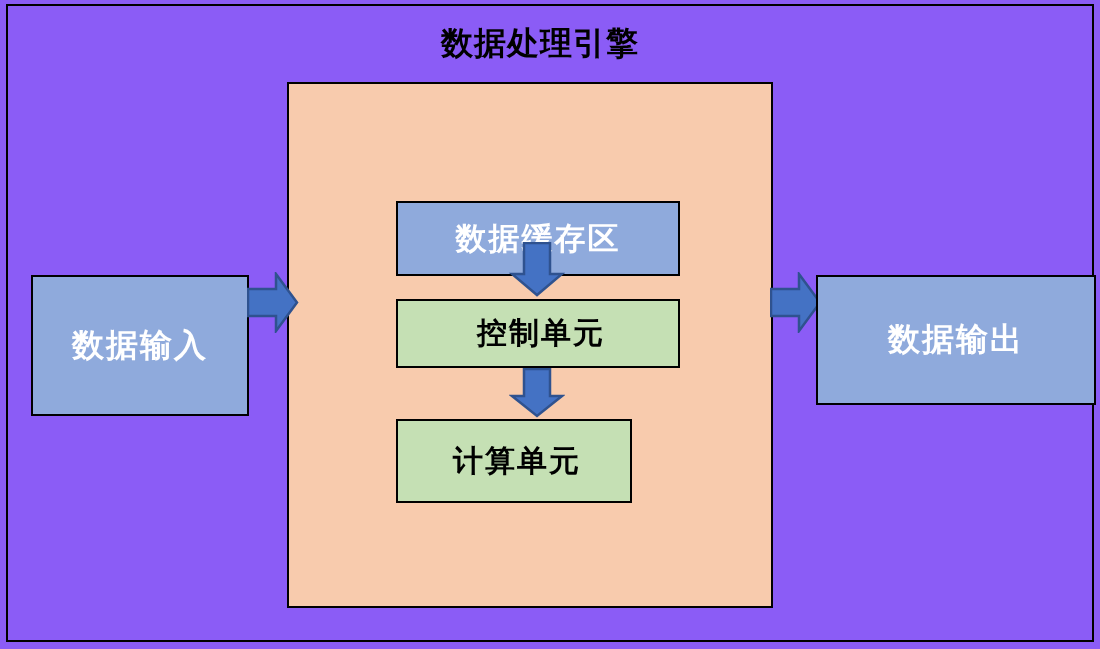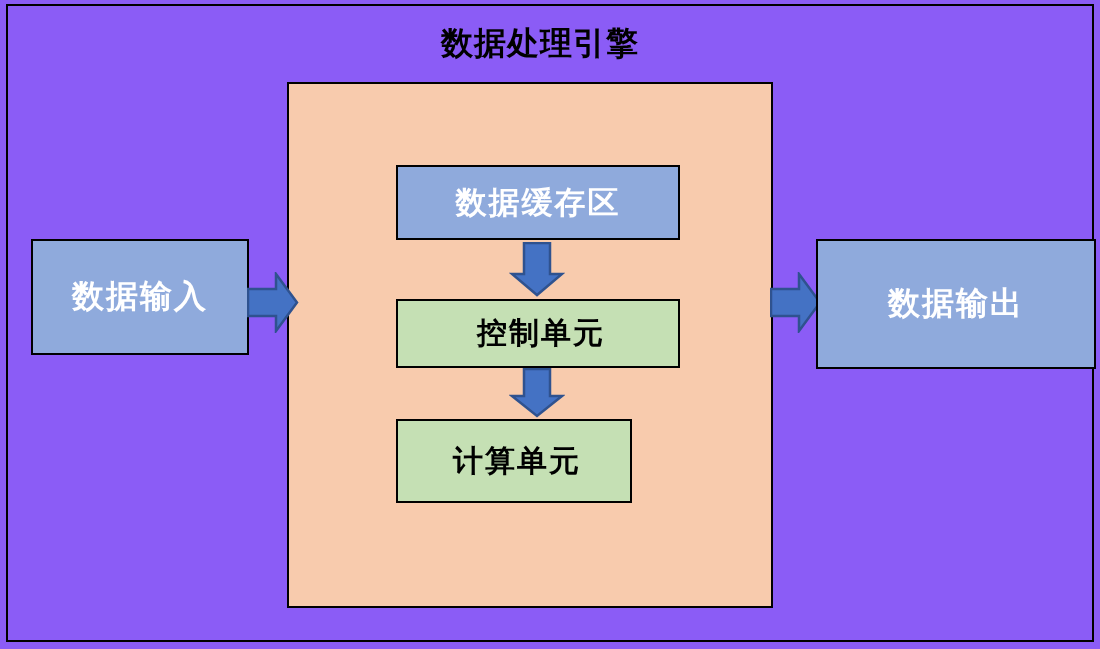--- a/index.html
+++ b/index.html
@@ -18,23 +18,23 @@
   .stage{position:relative;width:1100px;height:649px;background:#8b5cf6;}
   .page-frame{position:absolute;left:6px;top:4px;width:1088px;height:638px;
     border:2px solid var(--border-color);background:transparent;}
   .diagram-title{position:absolute;left:0;top:22px;width:1080px;
     text-align:center;font-size:32px;font-weight:bold;color:#000;
     letter-spacing:1px;}
   .engine-container{position:absolute;left:287px;top:82px;width:486px;height:526px;
     background:var(--container-orange);border:2px solid var(--border-color);}
   .node{position:absolute;display:flex;align-items:center;justify-content:center;
     border:2px solid var(--border-color);font-weight:bold;}
-  .node-blue{background:var(--node-blue);color:var(--text-on-blue);}
+  .node-blue{background:var(--node-blue);color:var(--text-on-blue);margin-top:36px;}
   .node-green{background:var(--node-green);color:var(--text-on-green);padding-left:6px;}
-  .node-input{left:31px;top:239px;width:218px;height:116px;font-size:32px;}
+  .node-input{left:31px;top:239px;width:218px;height:141px;font-size:32px;}
   .node-output{left:816px;top:239px;width:280px;height:130px;font-size:32px;}
   .node-buffer{left:396px;top:165px;width:284px;height:75px;font-size:31px;}
   .node-control{left:396px;top:299px;width:284px;height:69px;font-size:30px;}
   .node-compute{left:396px;top:419px;width:236px;height:84px;font-size:30px;}
   .arrow{position:absolute;display:block;}
   .arrow polygon{fill:var(--arrow-fill);stroke:var(--arrow-stroke);
     stroke-width:2.5;stroke-linejoin:miter;}
   .arrow-input{left:247px;top:272px;}
   .arrow-output{left:770px;top:272px;}
   .arrow-down-1{left:509px;top:242px;}

